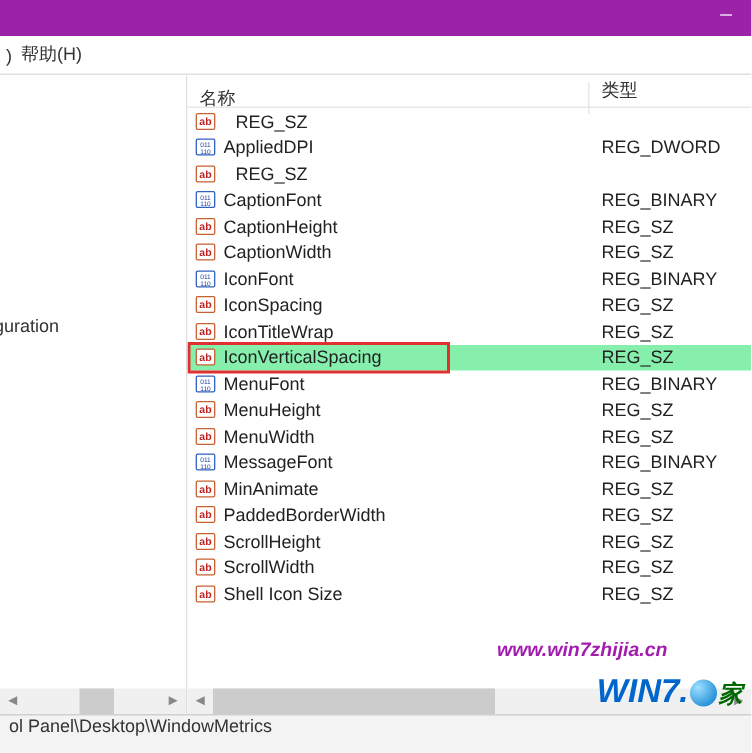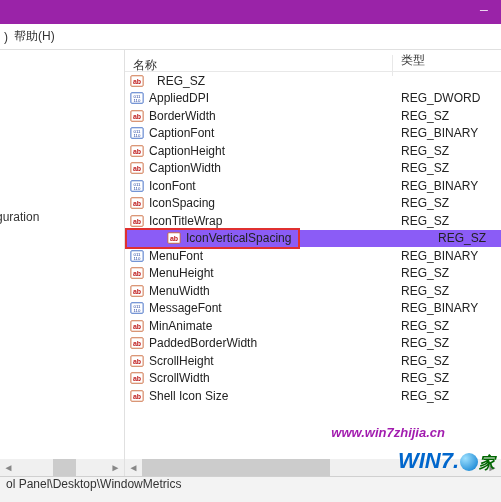--- a/index.html
+++ b/index.html
@@ -12,21 +12,21 @@
 .content { display: flex; height: calc(100% - 50px - 26px); }
 .tree-panel { width: 125px; border-right: 1px solid #e0e0e0; position: relative; overflow: hidden; background: #fff; }
 .tree-item { position: absolute; font-size: 12px; color: #333; white-space: nowrap; }
 .list-panel { flex: 1; position: relative; overflow: hidden; background: #fff; }
 .list-header { display: flex; height: 22px; border-bottom: 1px solid #e8e8e8; align-items: center; background: #fff; }
 .list-header .col { padding-left: 8px; font-size: 12px; color: #333; }
 .list-header .col-name { width: 268px; border-right: 1px solid #e8e8e8; height: 100%; display: flex; align-items: center; margin-top: 10px; }
 .list-header .col-type { flex: 1; height: 100%; display: flex; align-items: center; padding-left: 8px; }
 .list-body { }
 .row { display: flex; height: 17.5px; align-items: center; position: relative; }
-.row.selected { background: #8b5cf6; padding-left: 37px; }
+.row.selected { background: #86efac; }
 .row .icon { width: 16px; height: 16px; margin-left: 4px; margin-right: 4px; display: flex; align-items: center; justify-content: center; flex-shrink: 0; }
 .row .icon svg { width: 14px; height: 14px; }
 .row .name { width: 244px; font-size: 12px; color: #222; white-space: nowrap; overflow: hidden; }
 .row .type { font-size: 12px; color: #222; white-space: nowrap; padding-left: 8px; }
 .highlight-box { position: absolute; border: 2px solid #e03030; pointer-events: none; z-index: 5; }
 .scrollbar-h { position: absolute; bottom: 0; left: 0; right: 0; height: 17px; background: #f0f0f0; display: flex; align-items: center; }
 .scrollbar-h .arrow { width: 17px; height: 17px; display: flex; align-items: center; justify-content: center; color: #888; font-size: 10px; }
 .scrollbar-h .track { flex: 1; height: 17px; position: relative; }
 .scrollbar-h .thumb { position: absolute; height: 17px; background: #ccc; top: 0; }
 .statusbar { position: absolute; bottom: 0; left: 0; right: 0; height: 26px; background: #f3f3f3; border-top: 1px solid #d0d0d0; display: flex; align-items: flex-start; padding-left: 6px; font-size: 12px; color: #333; }
@@ -89,21 +89,20 @@
           <span class="name">AppliedDPI</span>
           <span class="type">REG_DWORD</span>
         </div>
         <div class="row">
           <span class="icon">
             <svg viewBox="0 0 16 16">
               <rect x="1" y="2" width="14" height="12" rx="1" fill="#fff" stroke="#c86030" stroke-width="1"></rect>
               <text x="8" y="11" text-anchor="middle" font-size="8" fill="#c02020" font-family="Arial" font-weight="bold">ab</text>
             </svg>
           </span>
-          <span class="name">BorderWidth</span>
           <span class="type">REG_SZ</span>
         </div>
         <div class="row">
           <span class="icon">
             <svg viewBox="0 0 16 16">
               <rect x="1" y="2" width="14" height="12" rx="1" fill="#fff" stroke="#3060c0" stroke-width="1"></rect>
               <text x="8" y="8" text-anchor="middle" font-size="5" fill="#2040a0" font-family="Arial">011</text>
               <text x="8" y="13" text-anchor="middle" font-size="5" fill="#2040a0" font-family="Arial">110</text>
             </svg>
           </span>

